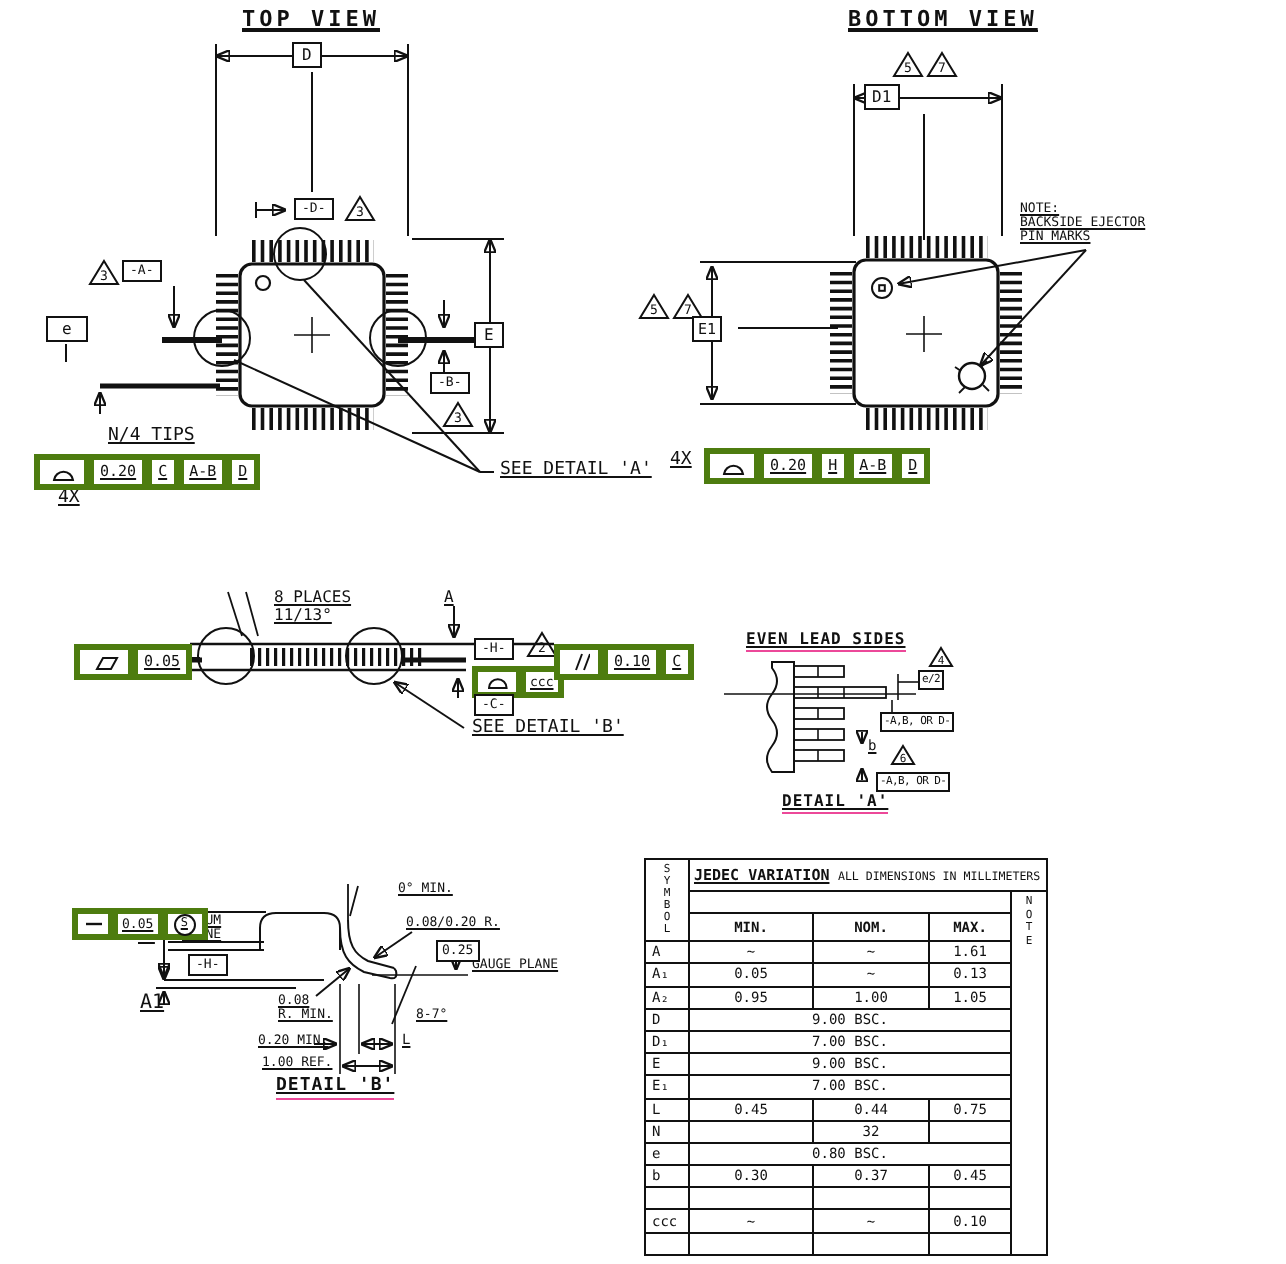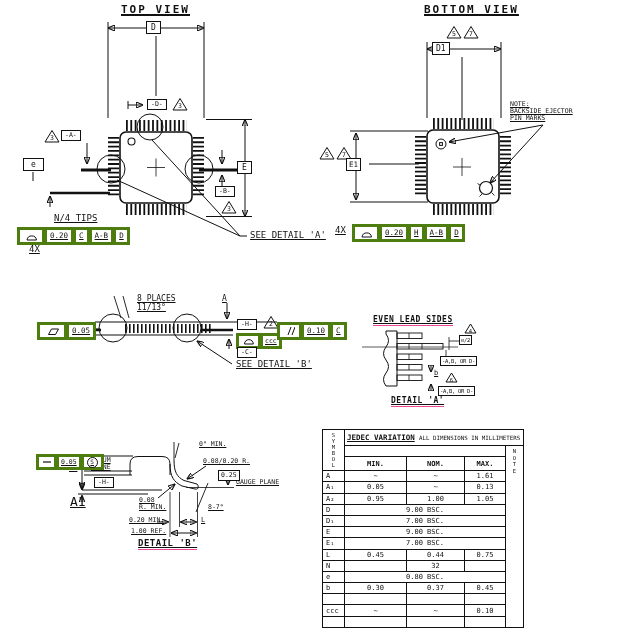--- a/index.html
+++ b/index.html
@@ -346,21 +346,21 @@
     <svg width="8" height="4">
           <line x1="0" y1="2" x2="8" y2="2" stroke="#111" stroke-width="1.2"></line>
         </svg>
       </span>
   <span class="c">0.05</span>
   <span class="c" style="width:13px;">
     <span class="scircle">S</span>
       </span>
 </div>
 <span class="lbl" style="left:69px;top:464px;font-size:7px;">A2</span>
-<span class="lbl" style="left:70px;top:497px;font-size:13px;">A1</span>
+<span class="lbl" style="left:70px;top:497px;font-size:10px;">A1</span>
 <span class="lbl" style="left:91px;top:457px;font-size:6.5px;line-height:7px;">DATUM
 PLANE</span>
 <span class="box sm" style="left:94px;top:477px;padding:0 3px;">-H-</span>
 <span class="lbl" style="left:199px;top:440px;font-size:6.5px;">0° MIN.</span>
 <span class="lbl" style="left:203px;top:457px;font-size:6.5px;">0.08/0.20 R.</span>
 <span class="box sm" style="left:218px;top:470px;">0.25</span>
 <span class="lbl" style="left:236px;top:478px;font-size:6.5px;">GAUGE PLANE</span>
 <span class="lbl" style="left:139px;top:497px;font-size:6.5px;line-height:7px;">0.08
 R. MIN.</span>
 <span class="lbl" style="left:208px;top:503px;font-size:6.5px;">8-7°</span>

